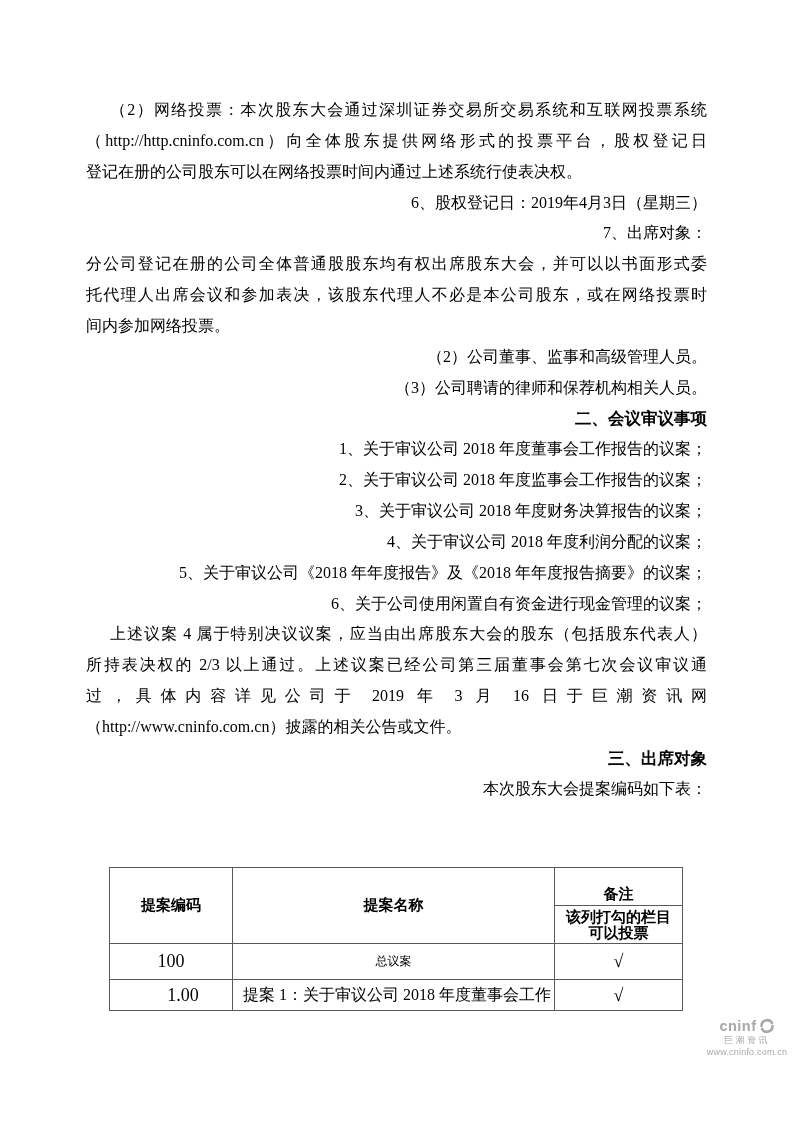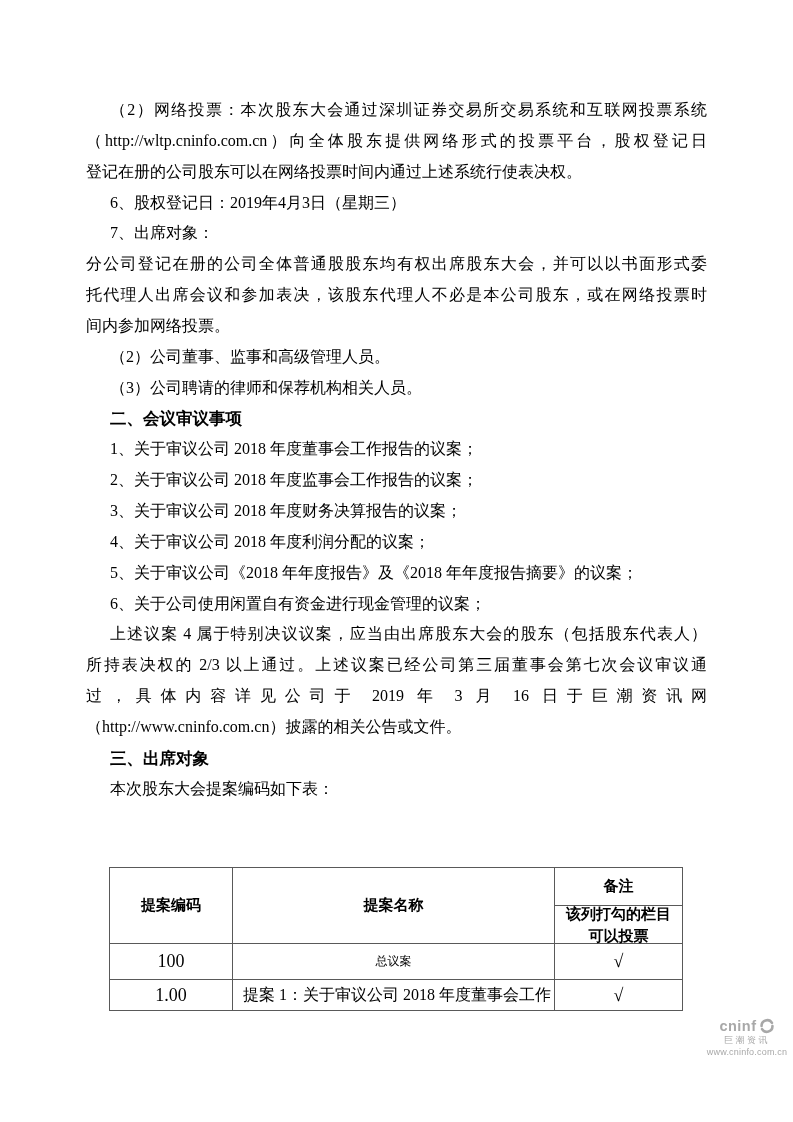--- a/index.html
+++ b/index.html
@@ -10,21 +10,21 @@
     overflow:hidden;
     font-family:"Liberation Serif","DejaVu Serif",serif;
     color:#000;
   }
   
   .doc{
     position:absolute;left:86px;top:95px;width:621px;
     font-size:16px;
   }
   .ln{height:30.85px;line-height:30.85px;}
-  .ind{text-indent:24px;}
+  .ind{text-indent:24px;text-align:right;}
   .fill{text-align:justify;text-align-last:justify;}
   .hd{
     font-weight:bold;
     font-family:"Liberation Sans","DejaVu Sans",sans-serif;
     font-size:16.5px;
   }
   
   .ptable{
     position:absolute;left:109px;top:867px;
     width:574px;height:144px;
@@ -34,21 +34,21 @@
   .vline{position:absolute;top:0;bottom:0;width:1px;background:#595959;}
   .hline{position:absolute;height:1px;background:#595959;}
   .cell{
     position:absolute;display:flex;align-items:center;justify-content:center;
     text-align:center;box-sizing:border-box;font-size:18px;
   }
   .thead{
     font-family:"Liberation Sans","DejaVu Sans",sans-serif;
     font-weight:bold;font-size:15px;
   }
-  .note-sub{line-height:22px;padding:0 6px;}
+  .note-sub{line-height:16px;padding:0 6px;}
   .cell-left{justify-content:flex-start;text-align:left;padding-left:10px;font-size:16px;}
   
   .cninfo{
     position:absolute;left:702px;top:1018px;width:90px;
     color:#a8a8a8;text-align:center;
     font-family:"Liberation Sans","DejaVu Sans",sans-serif;
   }
   .logo-row{
     display:flex;align-items:center;justify-content:center;gap:2px;
     font-weight:bold;font-size:14.5px;letter-spacing:.5px;line-height:15px;
@@ -56,21 +56,21 @@
   .logo-cn{font-size:9px;letter-spacing:2.5px;line-height:10px;margin-top:1px;}
   .logo-url{font-size:9px;letter-spacing:.2px;line-height:10px;margin-top:2px;}
 </style>
 </head>
 <body>
 
 <div class="page">
 
   <div class="doc">
     <div class="ln ind fill">（2）网络投票：本次股东大会通过深圳证券交易所交易系统和互联网投票系统</div>
-    <div class="ln fill">（http://wltp.cninfo.com.cn）向全体股东提供网络形式的投票平台，股权登记日</div>
+    <div class="ln fill">（http://http.cninfo.com.cn）向全体股东提供网络形式的投票平台，股权登记日</div>
     <div class="ln">登记在册的公司股东可以在网络投票时间内通过上述系统行使表决权。</div>
     <div class="ln ind">6、股权登记日：2019年4月3日（星期三）</div>
     <div class="ln ind">7、出席对象：</div>
     <div class="ln fill">分公司登记在册的公司全体普通股股东均有权出席股东大会，并可以以书面形式委</div>
     <div class="ln fill">托代理人出席会议和参加表决，该股东代理人不必是本公司股东，或在网络投票时</div>
     <div class="ln">间内参加网络投票。</div>
     <div class="ln ind">（2）公司董事、监事和高级管理人员。</div>
     <div class="ln ind">（3）公司聘请的律师和保荐机构相关人员。</div>
     <div class="ln ind hd">二、会议审议事项</div>
     <div class="ln ind">1、关于审议公司 2018 年度董事会工作报告的议案；</div>
@@ -89,28 +89,28 @@
 
   <div class="ptable">
     <div class="vline" style="left:122px"></div>
     <div class="vline" style="left:444px"></div>
     <div class="hline" style="top:37px;left:444px;right:0"></div>
     <div class="hline" style="top:75px;left:0;right:0"></div>
     <div class="hline" style="top:111px;left:0;right:0"></div>
 
     <div class="cell thead" style="left:0;top:0;width:122px;height:75px">提案编码</div>
     <div class="cell thead" style="left:123px;top:0;width:321px;height:75px">提案名称</div>
-    <div class="cell thead" style="left:445px;top:0;width:127px;height:37px">备注</div>
+    <div class="cell thead" style="left:445px;top:8px;width:127px;height:37px">备注</div>
     <div class="cell thead note-sub" style="left:445px;top:38px;width:127px;height:37px">该列打勾的栏目可以投票</div>
 
     <div class="cell" style="left:0;top:76px;width:122px;height:35px">100</div>
     <div class="cell" style="left:123px;top:76px;width:321px;height:35px;font-size:12px">总议案</div>
     <div class="cell" style="left:445px;top:76px;width:127px;height:35px">√</div>
 
-    <div class="cell" style="left:0;top:112px;width:122px;height:30px">1.00</div>
+    <div class="cell" style="left:12px;top:112px;width:122px;height:30px">1.00</div>
     <div class="cell cell-left" style="left:123px;top:112px;width:321px;height:30px">提案 1：关于审议公司 2018 年度董事会工作</div>
     <div class="cell" style="left:445px;top:112px;width:127px;height:30px">√</div>
   </div>
 
   <div class="cninfo">
     <div class="logo-row">
       <span>cninf</span>
       <span style="display:inline-flex">
         <svg width="16" height="16" viewBox="0 0 20 20">
           <path d="M3.2 10 A 7 7 0 0 1 16.2 6.2" fill="none" stroke="#a8a8a8" stroke-width="3.2" stroke-linecap="round"></path>

